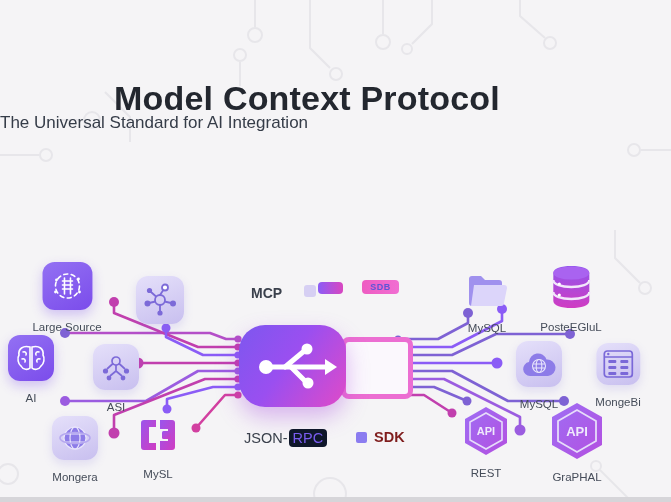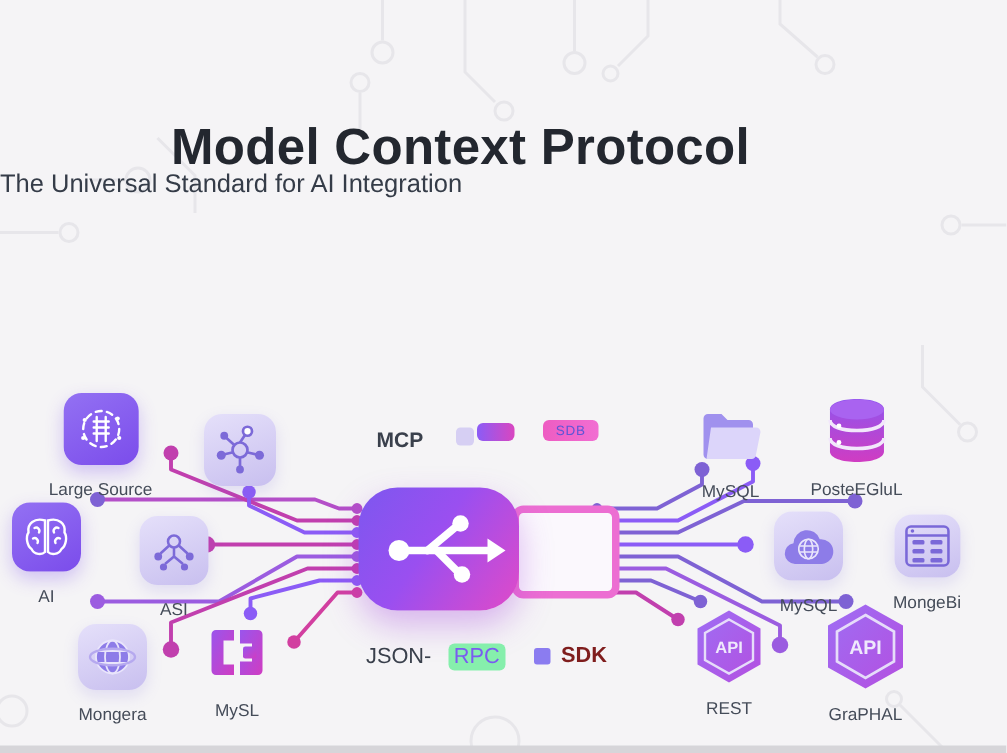--- a/index.html
+++ b/index.html
@@ -29,24 +29,24 @@
   .usb-plug{position:absolute;left:341px;top:337px;width:62px;height:52px;border-radius:8px;
         border:5px solid #ec6ed2;background:#fbf8fd;z-index:3}
   .mcp-row{position:absolute;left:251px;top:285px;display:flex;align-items:flex-start;gap:22px;z-index:4}
   .mcp-text{font-size:14px;font-weight:700;color:#3a404c}
   .mcp-square{width:12px;height:12px;border-radius:3px;background:#d6cff3}
   .pill-grad{position:absolute;left:318px;top:282px;width:25px;height:12px;border-radius:4px;
         background:linear-gradient(90deg,#8b5cf6,#d946c0);z-index:4}
   .pill-sdb{position:absolute;left:362px;top:280px;width:37px;height:14px;border-radius:4px;
         background:linear-gradient(90deg,#ee5cc2,#f16ed2);z-index:4;
         display:flex;align-items:center;justify-content:center;
-        font-size:9px;font-weight:400;color:#5f55d6;letter-spacing:.5px}
+        font-size:9px;font-weight:700;color:#5f55d6;letter-spacing:.5px}
   .jsonrpc{position:absolute;left:244px;top:429px;display:flex;align-items:center;z-index:4;
         font-size:14.5px;font-weight:400;color:#3a404c}
-  .jsonrpc .hl{color:#7a5cf0;background:#86efac;border-radius:4px;padding:1px 4px;margin-left:11px}
+  .jsonrpc .hl{color:#7a5cf0;background:#0f172a;border-radius:4px;padding:1px 4px;margin-left:1px}
   .sdk-row{position:absolute;left:356px;top:429px;display:flex;align-items:center;gap:7px;z-index:4}
   .sdk-square{width:11px;height:11px;border-radius:2px;background:#8b7cf0}
   .sdk-text{font-size:14.5px;font-weight:700;color:#7f1d1d}
   .bottom-strip{position:absolute;left:0;bottom:0;width:671px;height:5px;background:#d6d5d9;z-index:5}
 </style>
 </head>
 <body>
 
 <div class="stage">
 

